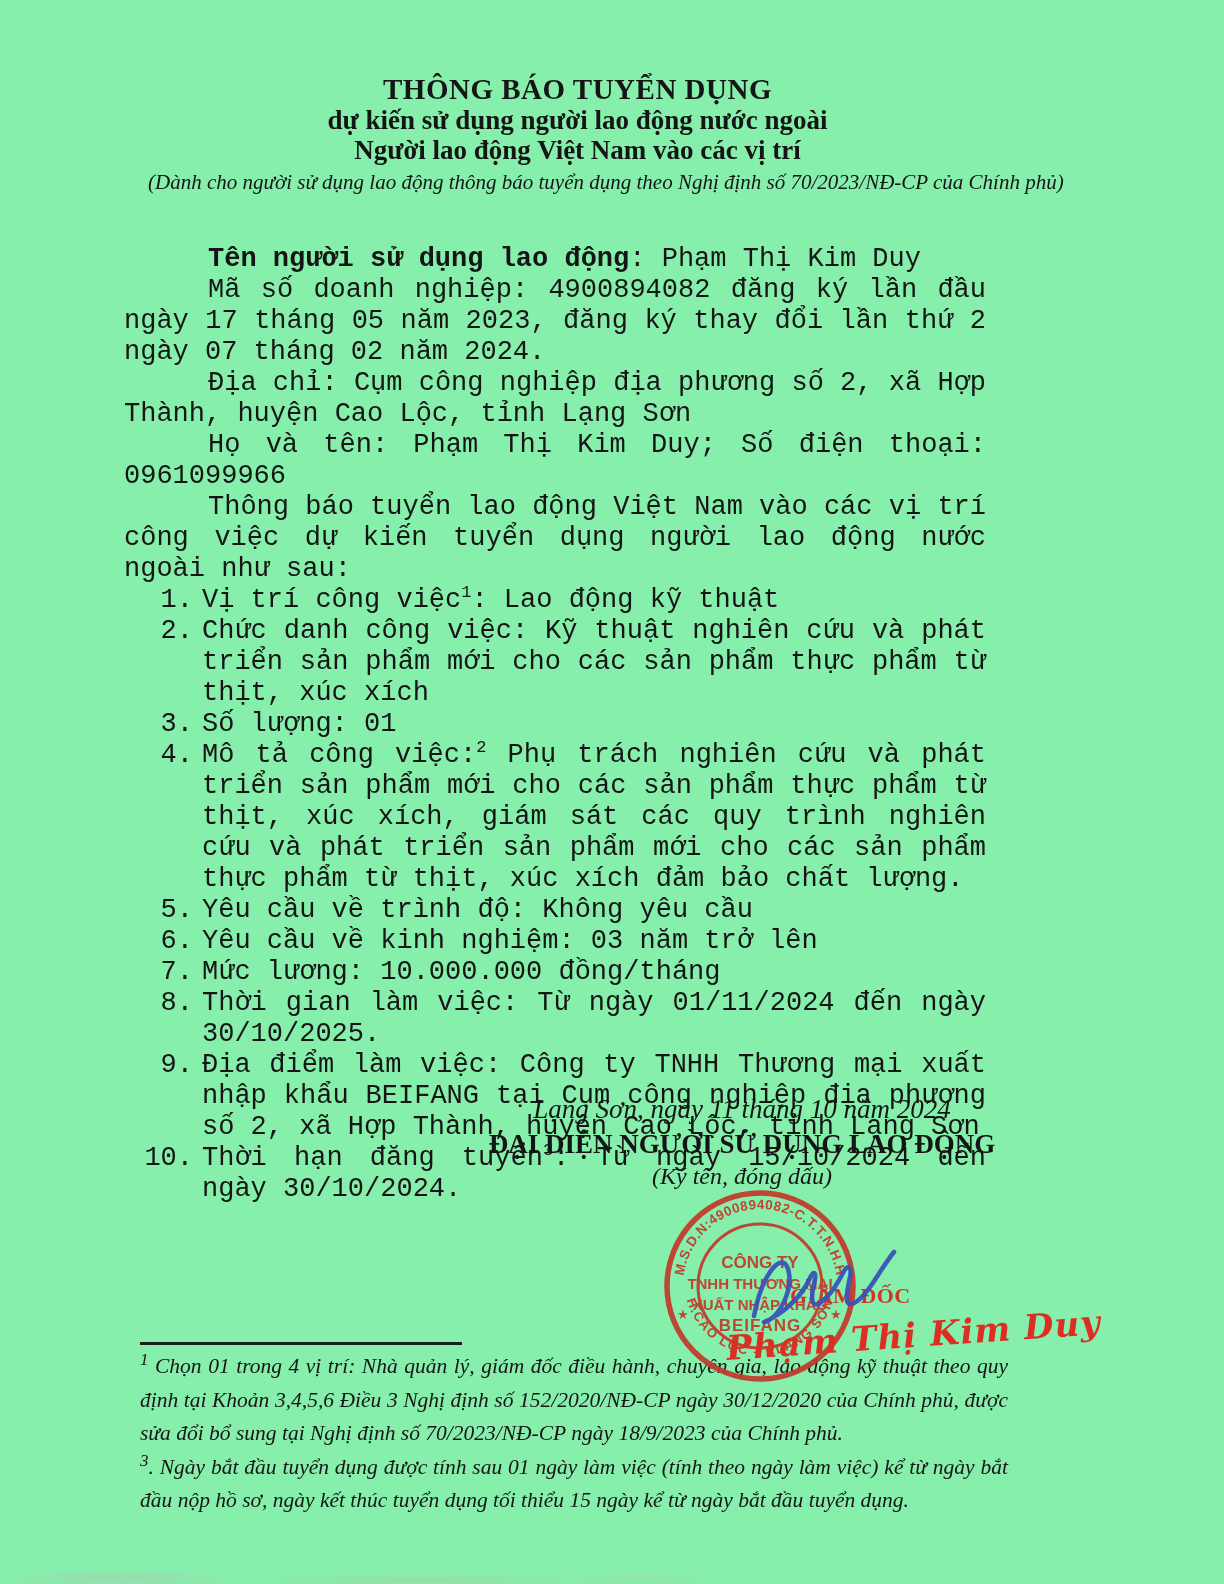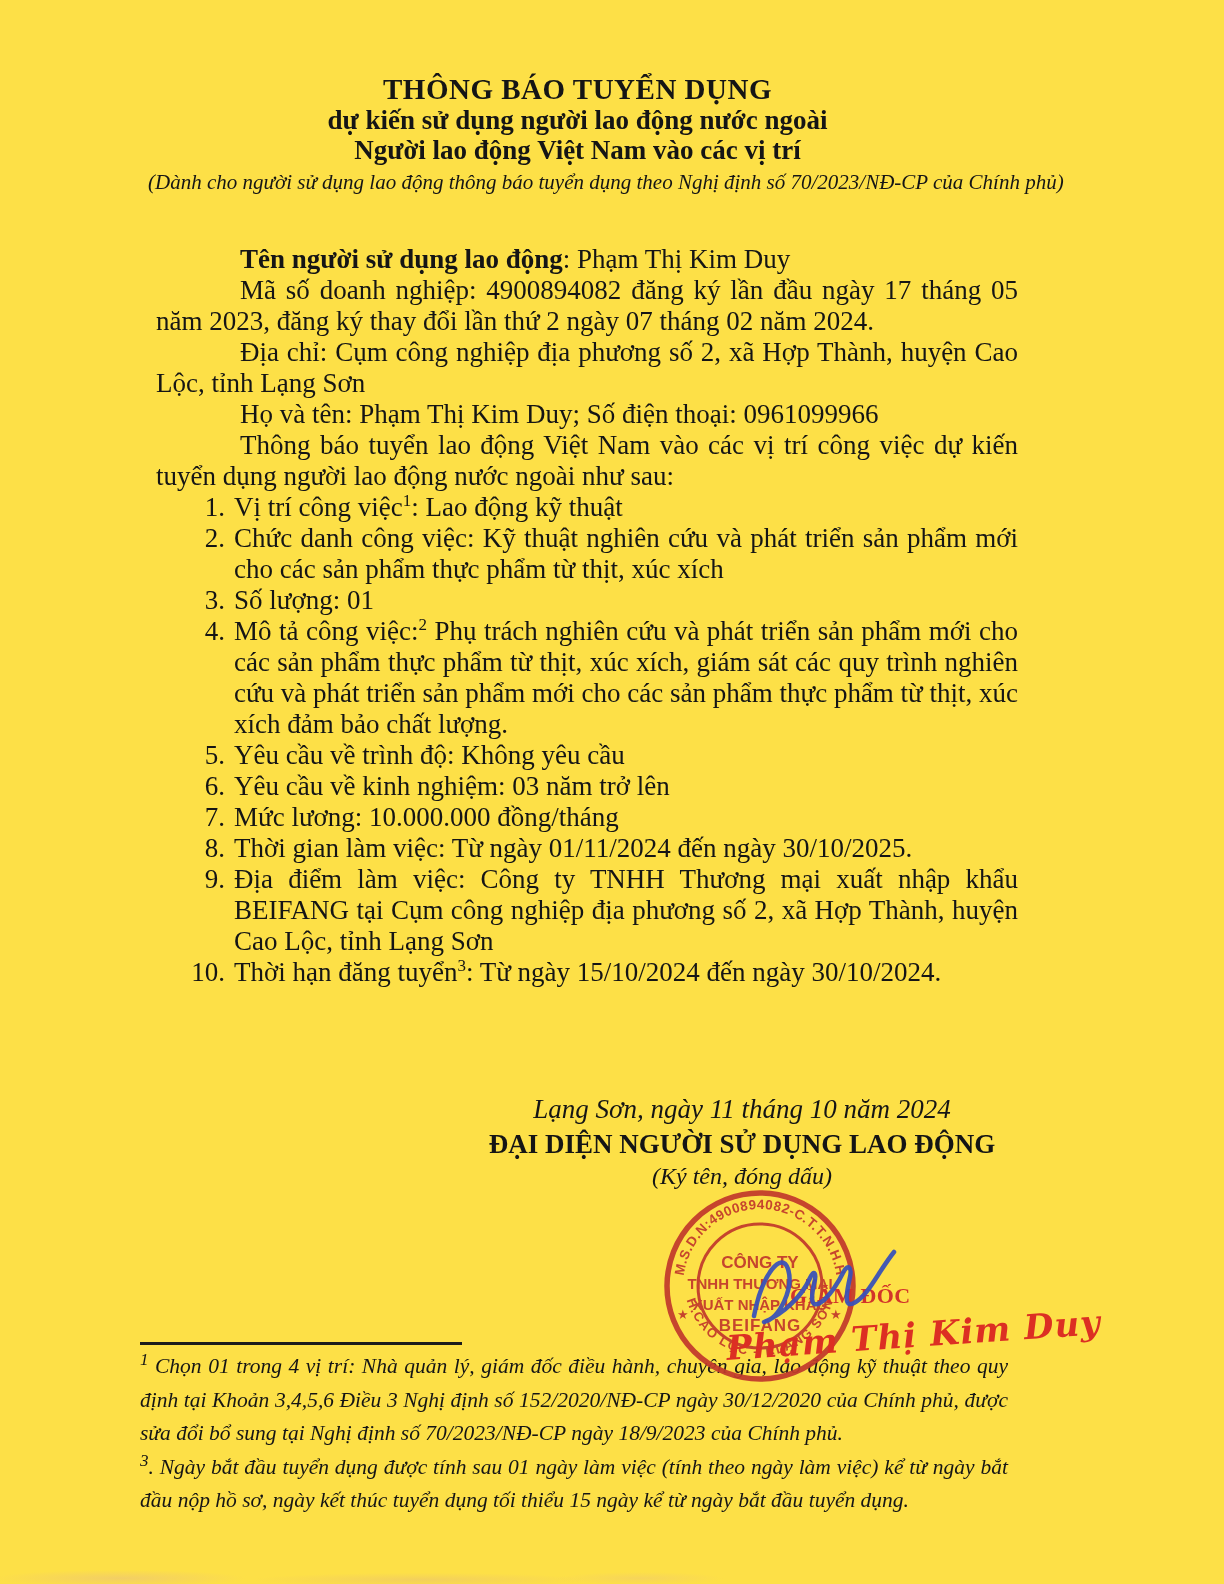--- a/index.html
+++ b/index.html
@@ -1,24 +1,24 @@
 <!DOCTYPE html>
 <html><head>
 <meta charset="utf-8">
 <style>
   html,body{margin:0;padding:0;background:#e8e8e8;}
-  .page{position:relative;width:1224px;height:1584px;background:#fde047;overflow:hidden;
+  .page{position:relative;width:1224px;height:1584px;background:#86efac;overflow:hidden;
         font-family:"Liberation Serif",serif;color:#151515;}
   
   .hdr{position:absolute;top:74px;left:140px;width:875px;text-align:center;}
   .hdr .t1{font-size:29px;font-weight:bold;letter-spacing:.5px;line-height:31px;}
   .hdr .t2{font-size:27px;font-weight:bold;line-height:30px;}
   .hdr .note{font-size:21px;font-style:italic;line-height:26px;margin-top:4px;white-space:nowrap;margin-left:8px;}
   
-  .body{position:absolute;top:244px;left:156px;width:862px;font-size:27px;line-height:31px;}
+  .body{position:absolute;top:244px;left:124px;width:862px;font-size:27px;line-height:31px;font-family:Liberation Mono, monospace;}
   .body p{margin:0;text-indent:84px;text-align:justify;}
   .b{font-weight:bold;}
   .joblist{margin:0;}
   .li{display:flex;}
   .li .num{flex:none;width:78px;text-align:right;padding-right:9px;box-sizing:border-box;}
   .li .itx{flex:1;text-align:justify;}
   sup{font-size:17px;line-height:0;vertical-align:super;}
   
   .sig{position:absolute;top:1092px;left:412px;width:660px;text-align:center;z-index:3;}
   .sig .date{font-style:italic;font-size:27px;line-height:34px;}

